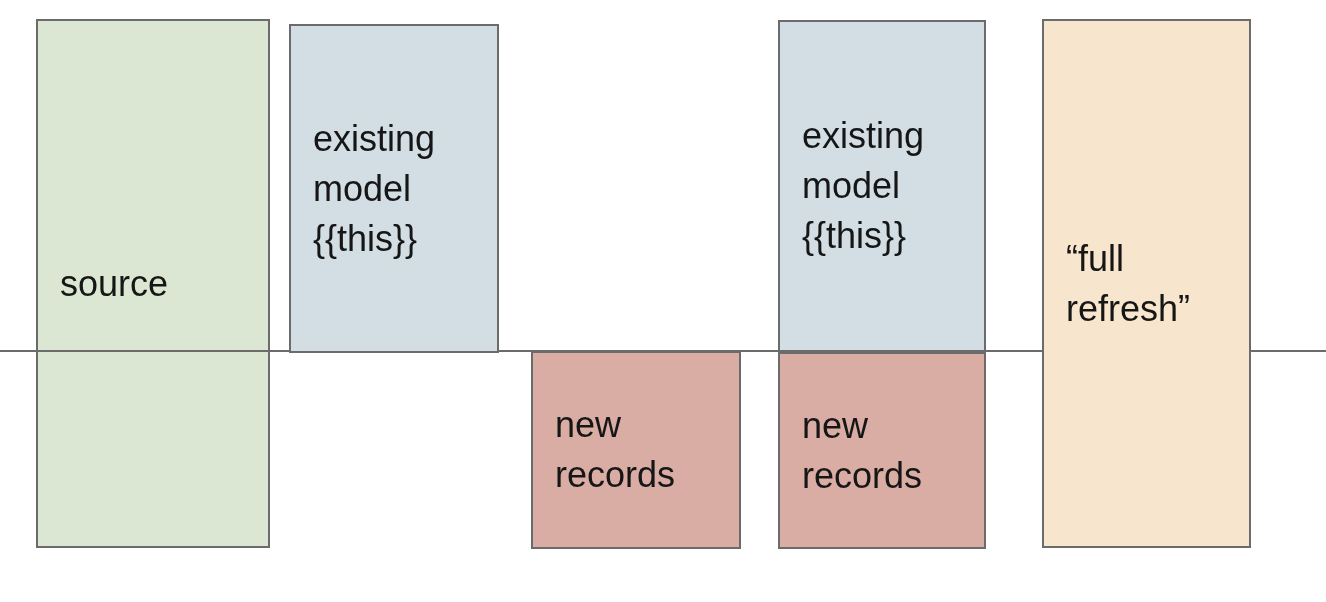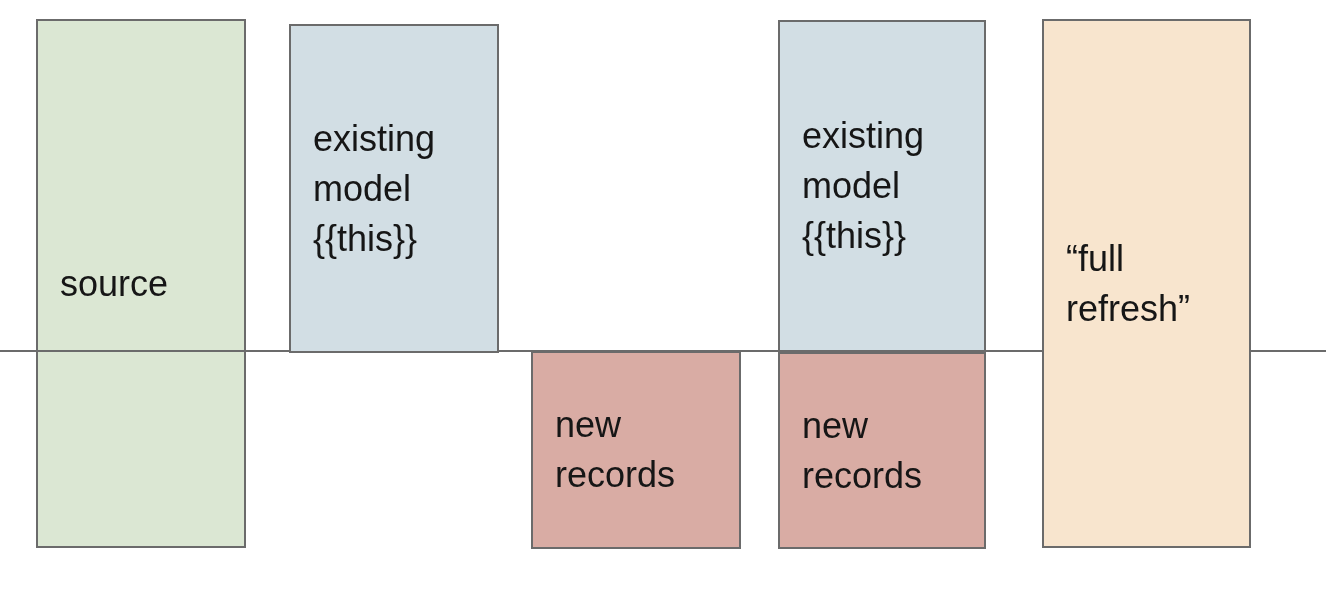--- a/index.html
+++ b/index.html
@@ -35,21 +35,21 @@
   }
   .hline {
     position: absolute;
     left: 0;
     top: 350px;
     width: 1326px;
     height: 2px;
     z-index: 2;
   }
   
-  .box--source          { left: 36px;   top: 19px;  width: 210px; height: 529px; z-index: 1; }
+  .box--source          { left: 36px;   top: 19px;  width: 234px; height: 529px; z-index: 1; }
   .box--existing-left   { left: 289px;  top: 24px;  width: 210px; height: 329px; z-index: 3; }
   .box--new-left        { left: 531px;  top: 351px; width: 210px; height: 198px; z-index: 3; }
   .box--existing-right  { left: 778px;  top: 20px;  width: 208px; height: 332px; z-index: 3; }
   .box--new-right       { left: 778px;  top: 352px; width: 208px; height: 197px; z-index: 3; }
   .box--full-refresh    { left: 1042px; top: 19px;  width: 209px; height: 529px; z-index: 4; }
 </style>
 </head>
 <body>
 
 <div class="canvas">

